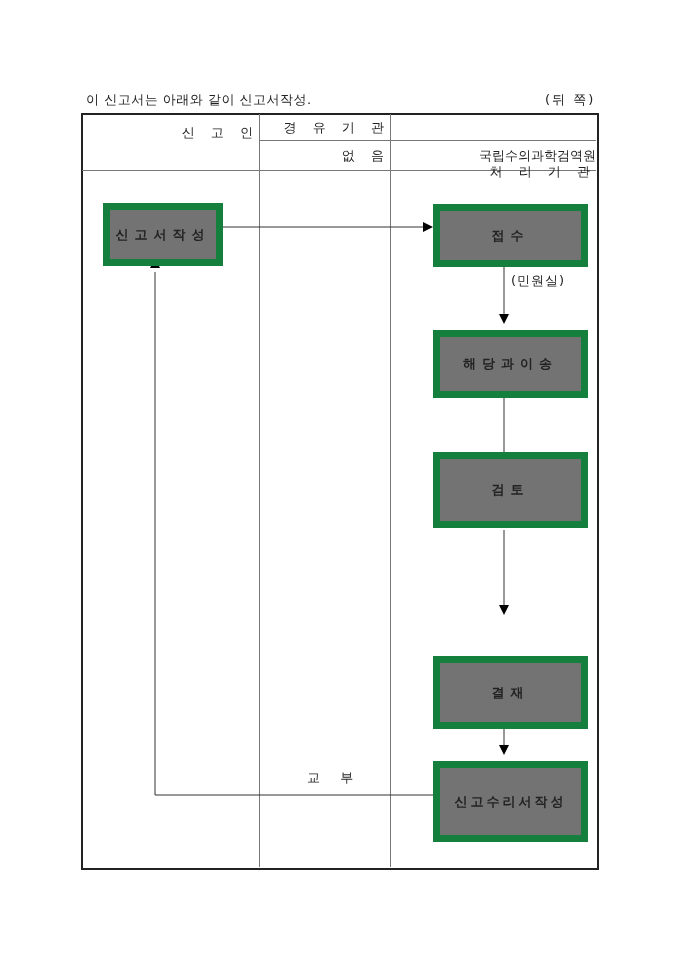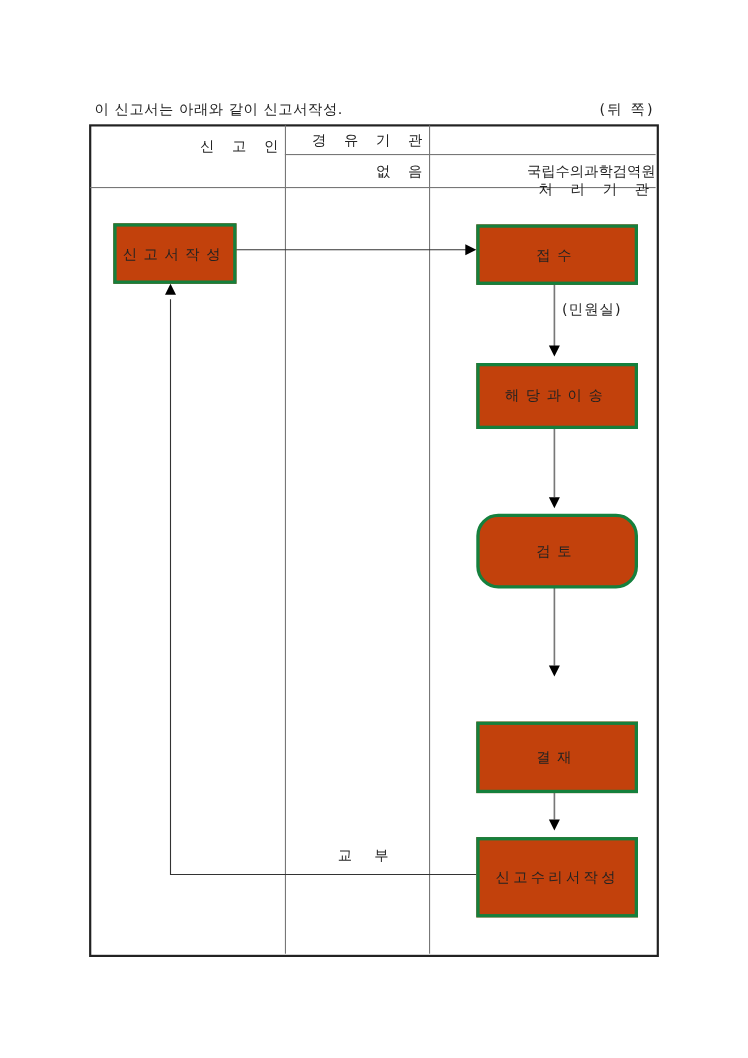--- a/index.html
+++ b/index.html
@@ -5,22 +5,22 @@
   html, body { margin:0; padding:0; background:#fff; }
   body { width:680px; height:962px; position:relative; overflow:hidden;
          font-family: "DejaVu Sans", sans-serif; color:#222; }
   .abs { position:absolute; }
   .caption { left:86px; top:91px; font-size:13px; letter-spacing:0.5px; }
   .page-side { left:545px; top:91px; font-size:13px; letter-spacing:2px; }
   .frame { left:81px; top:113px; width:514px; height:753px; border:2px solid #222; }
   .vline { position:absolute; width:0; border-left:1px solid #777; }
   .hline { position:absolute; height:0; border-top:1px solid #777; }
   .hdr { position:absolute; font-size:13px; text-align:right; letter-spacing:6px; }
-  .box { position:absolute; border:3px solid #15803d; background:#c2410c; display:flex;
-         align-items:center; justify-content:center; font-size:13px; letter-spacing:6px; }
+  .box { position:absolute; border:7px solid #15803d; background:#737373; display:flex;
+         align-items:center; justify-content:center; font-size:13px; letter-spacing:6px;font-weight:bold; }
   svg.flow { position:absolute; left:0; top:0; }
   .note { position:absolute; font-size:13px; letter-spacing:1px; }
 </style>
 </head>
 <body>
 
 <div class="abs caption">이 신고서는 아래와 같이 신고서작성.</div>
 <div class="abs page-side">(뒤 쪽)</div>
 
 <div class="abs frame"></div>
@@ -53,18 +53,18 @@
   <line x1="504" y1="681" x2="504" y2="745" stroke="#777" stroke-width="1.5"></line>
   <polygon points="499,745 509,745 504,755" fill="#000"></polygon>
 
   <polyline points="433,795 155,795 155,272" fill="none" stroke="#333" stroke-width="1"></polyline>
   <polygon points="150,268 160,268 155,258" fill="#000"></polygon>
 </svg>
 
 <div class="box" style="left:103px; top:203px; width:106px; height:49px;">신고서작성</div>
 <div class="box" style="left:433px; top:204px; width:141px; height:49px;">접수</div>
 <div class="box" style="left:433px; top:330px; width:141px; height:54px;text-align:right;">해당과이송</div>
-<div class="box" style="left:433px; top:467px; width:141px; height:62px;border-radius:20px;">검토</div>
+<div class="box" style="left:433px; top:452px; width:141px; height:62px;">검토</div>
 <div class="box" style="left:433px; top:656px; width:141px; height:59px;">결재</div>
 <div class="box" style="left:433px; top:761px; width:141px; height:67px; letter-spacing:3px;">신고수리서작성</div>
 
 <div class="note" style="left:511px; top:272px;text-align:center;">(민원실)</div>
 <div class="note" style="left:307px; top:769px; letter-spacing:8px;">교 부</div>
 
 </body></html>

